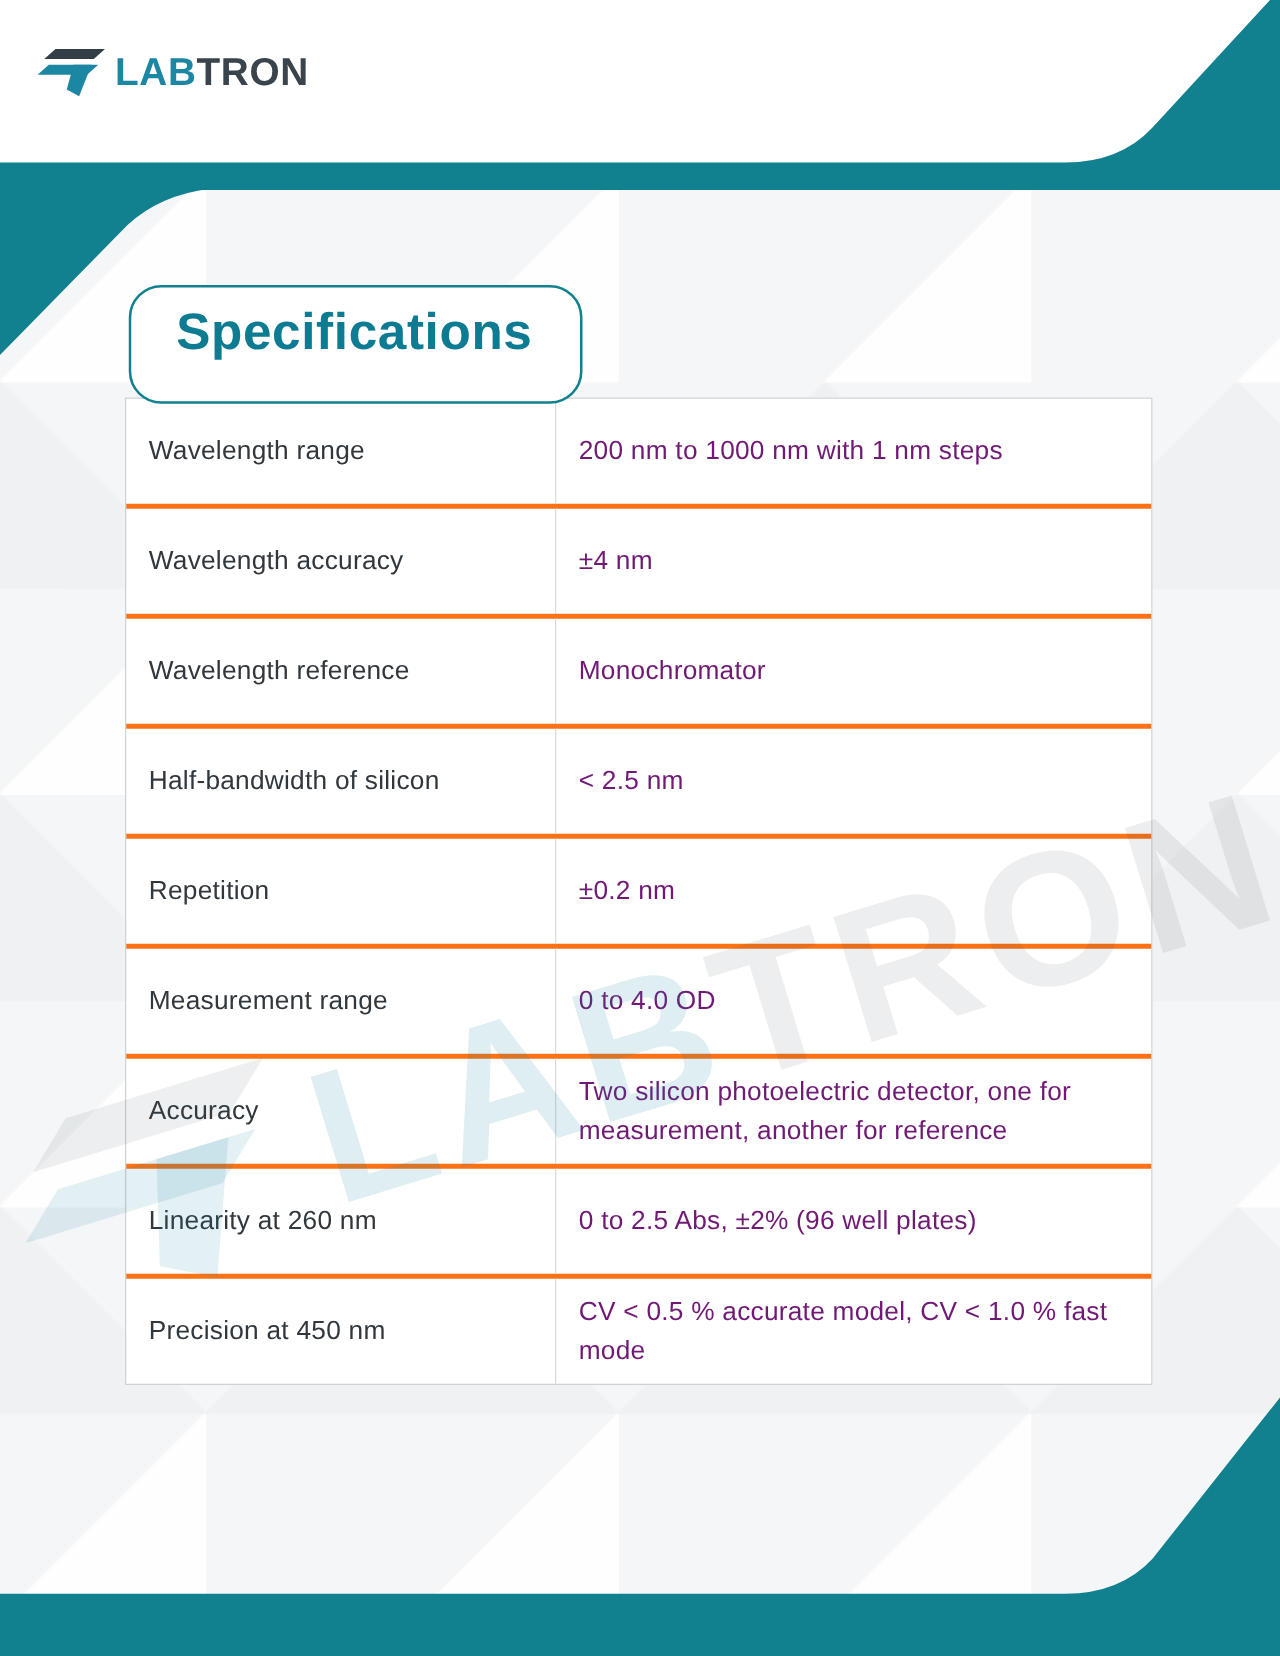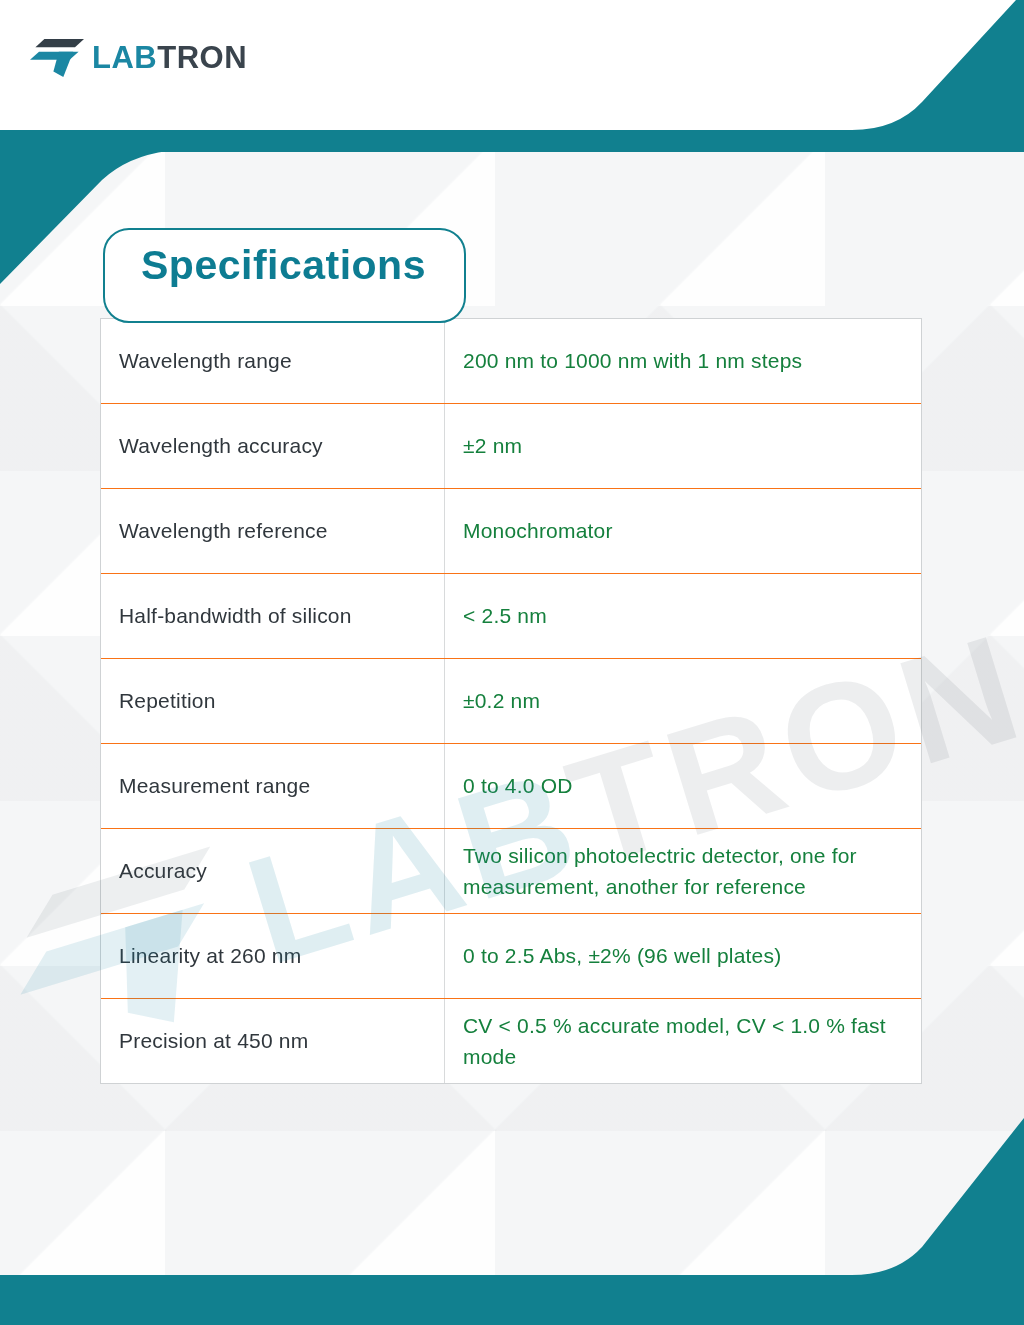--- a/index.html
+++ b/index.html
@@ -52,38 +52,38 @@
   }
 
   
   .spec-table{
     position:absolute;left:100px;top:318px;width:820px;z-index:3;
     background:#ffffff;
     border:1px solid #cfd2d4;
   }
   .spec-row{
     display:flex;
-    border-top:1px solid #f97316;
+    border-top:4px solid #f97316;
   }
   .spec-row:first-of-type{border-top:none;}
   .cell{
     display:flex;align-items:center;
     min-height:84px;
     box-sizing:border-box;
     padding:10px 18px;
     font-size:21px;line-height:1.5;
     letter-spacing:0.2px;
     color:#2b3137;
   }
   .cell.key{
     width:344px;flex:0 0 344px;
     border-right:1px solid #d8dadb;
     color:#30373d;
   }
-  .cell.val{flex:1;color:#15803d;}
+  .cell.val{flex:1;color:#701a75;}
 
   
   .watermark{
     position:absolute;left:18px;top:877px;height:220px;z-index:5;
     display:flex;align-items:center;gap:22px;
     transform:rotate(-17deg);
     transform-origin:0 50%;
     pointer-events:none;
     white-space:nowrap;
   }
@@ -122,21 +122,21 @@
 
 <div class="spec-table">
 
     <div class="spec-row">
       <div class="cell key">Wavelength range</div>
       <div class="cell val">200 nm to 1000 nm with 1 nm steps</div>
     </div>
 
     <div class="spec-row">
       <div class="cell key">Wavelength accuracy</div>
-      <div class="cell val">±2 nm</div>
+      <div class="cell val">±4 nm</div>
     </div>
 
     <div class="spec-row">
       <div class="cell key">Wavelength reference</div>
       <div class="cell val">Monochromator</div>
     </div>
 
     <div class="spec-row">
       <div class="cell key">Half-bandwidth of silicon</div>
       <div class="cell val">˂ 2.5 nm</div>

